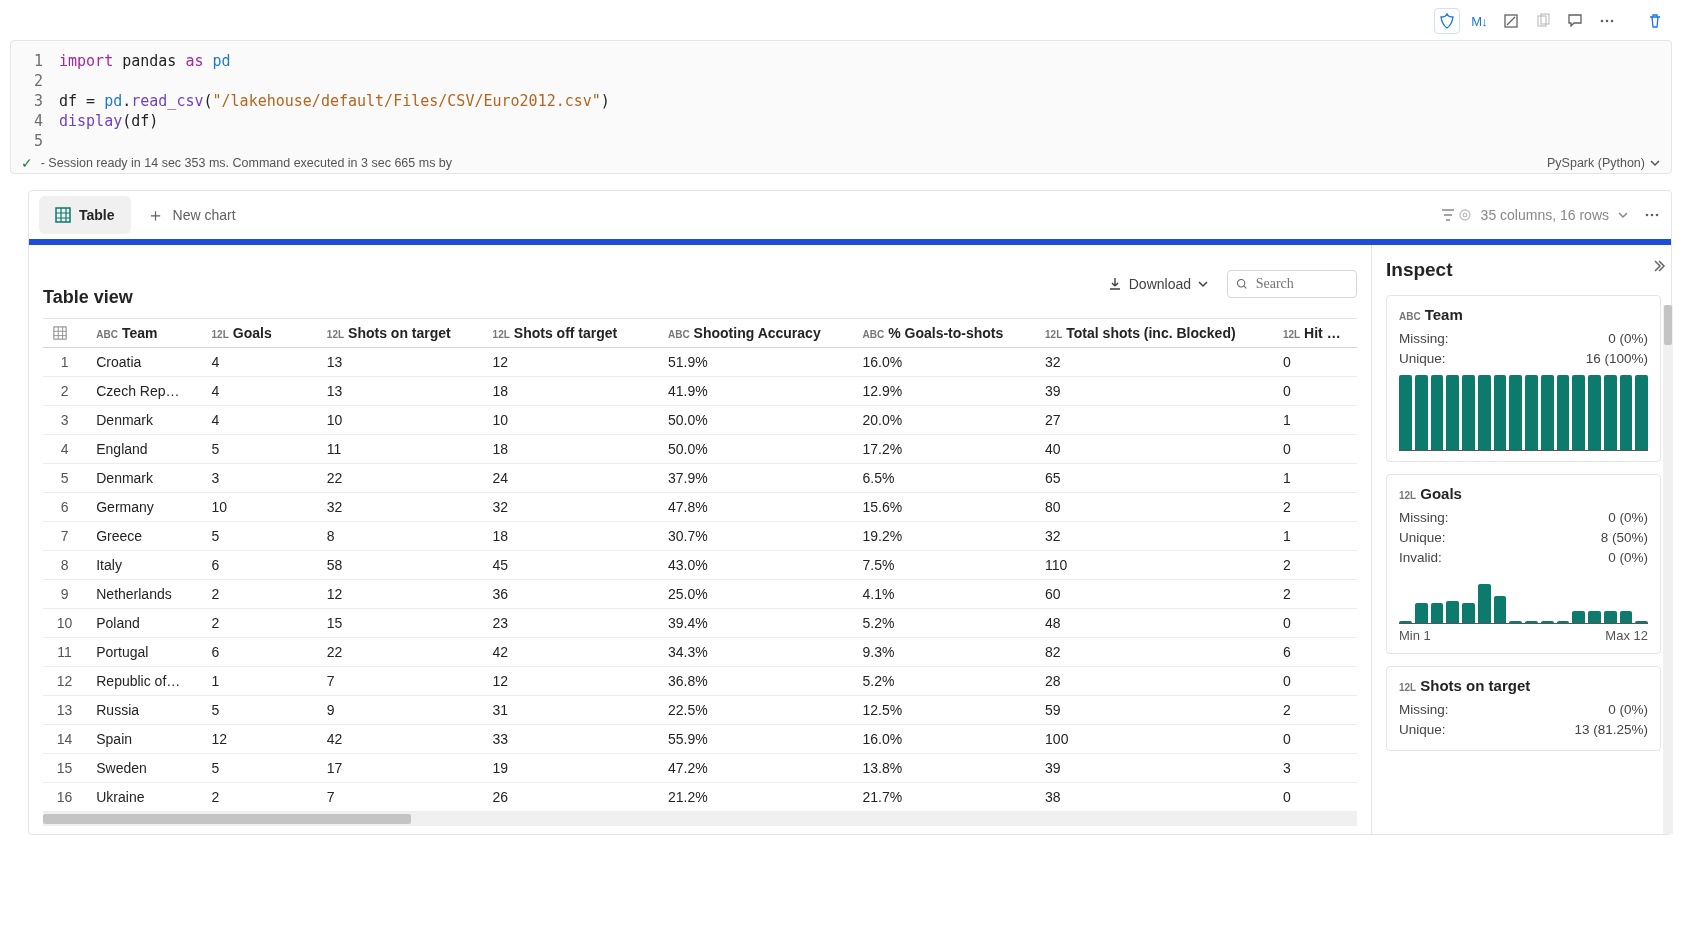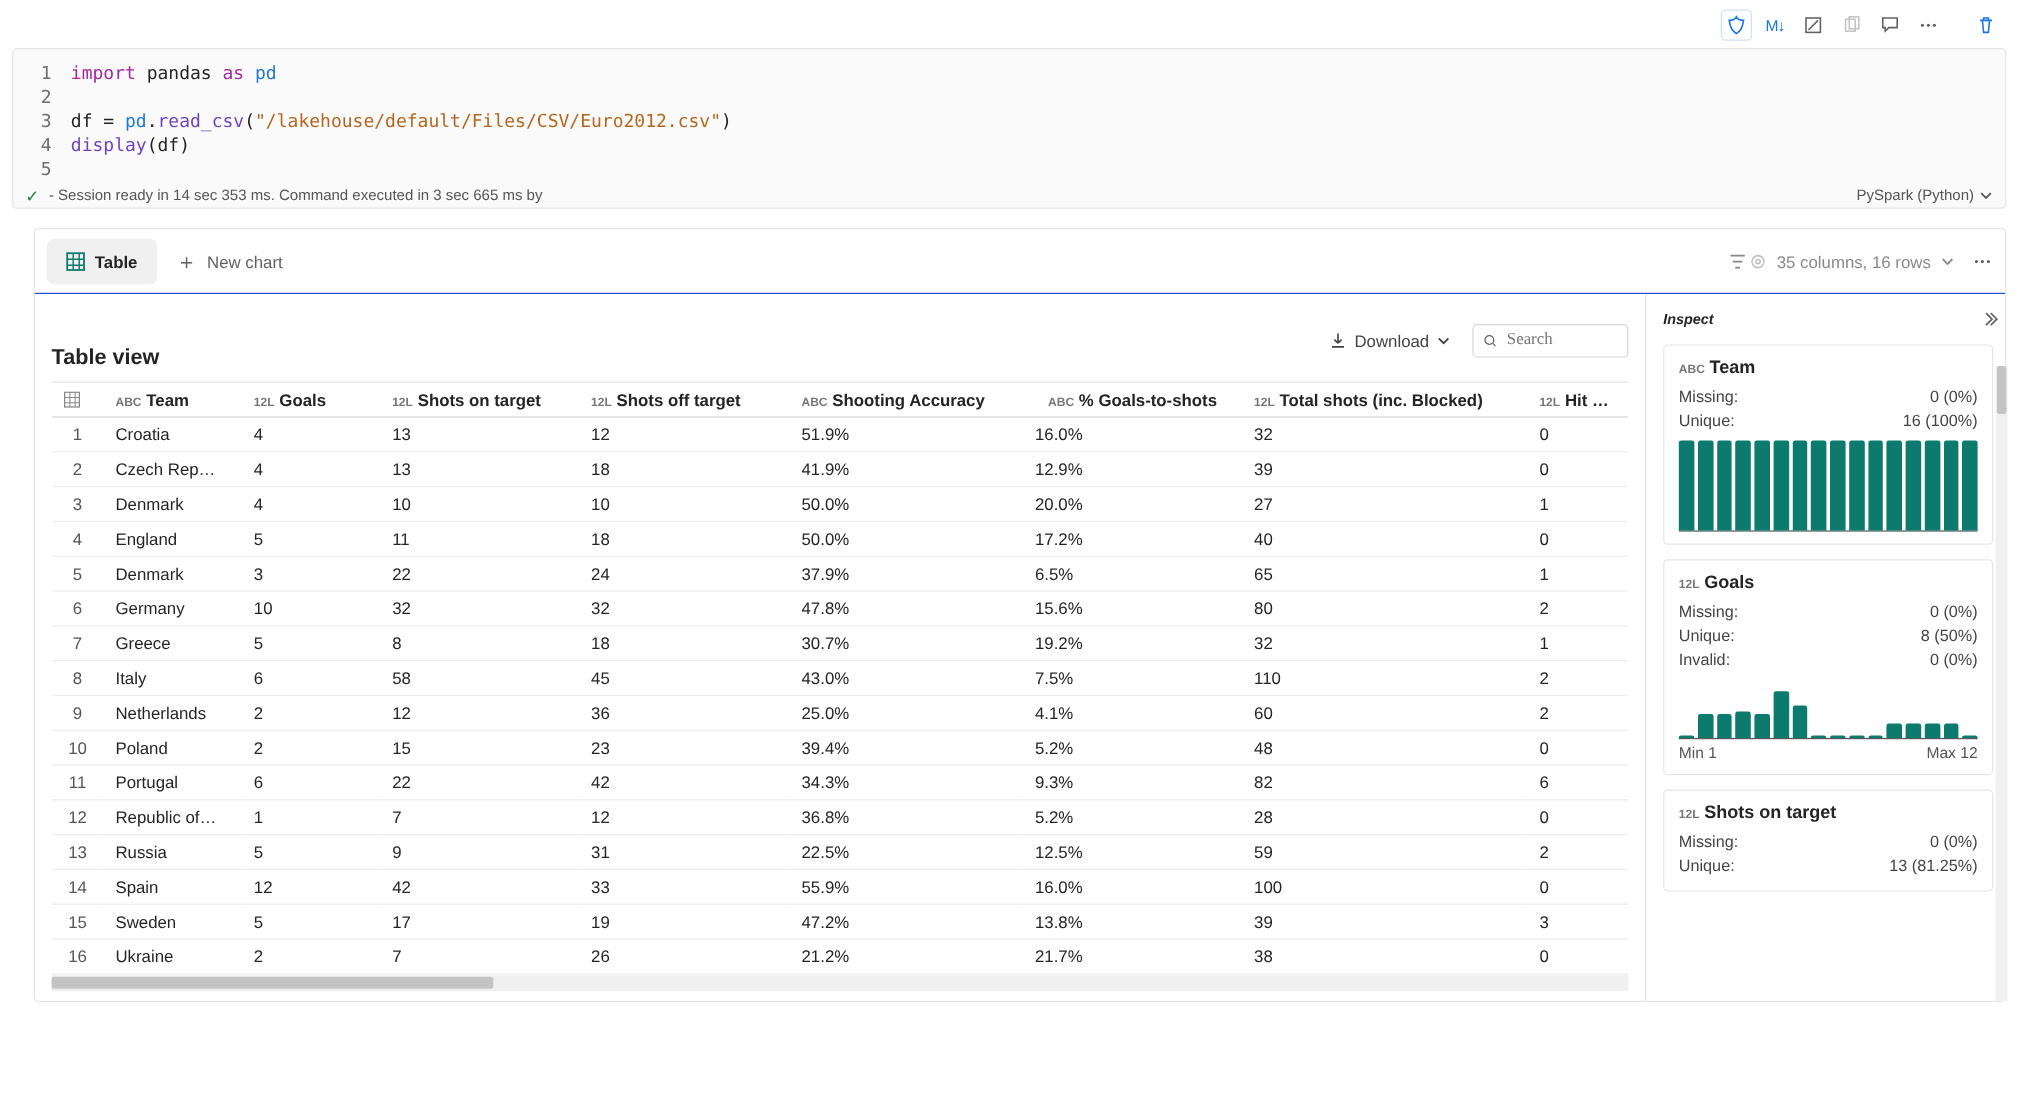--- a/index.html
+++ b/index.html
@@ -24,21 +24,21 @@
   .str { color:#b5651d; }
   .op { color:#222; }
   .fn { color:#6f42c1; }
 
   .statusbar { position:absolute; bottom:2px; left:10px; right:10px; display:flex; align-items:center; font-size:12.5px; color:#555; }
   .statusbar .check { color:#188038; margin-right:8px; font-size:14px; }
   .statusbar .lang { margin-left:auto; display:flex; align-items:center; gap:4px; color:#555;}
 
   
   .outpanel { margin:16px 0 0 18px; border:1px solid #e5e5e5; border-radius:4px; background:#fff; }
-  .tabs { display:flex; align-items:center; height:54px; border-bottom:1px solid #1d4ed8; padding:0 10px; }
+  .tabs { display:flex; align-items:center; height:54px; border-bottom:6px solid #1d4ed8; padding:0 10px; }
   .tabitem { display:flex; align-items:center; gap:8px; height:38px; padding:0 16px; border-radius:6px; color:#616161; cursor:pointer; }
   .tabitem.active { background:#f0f0f0; color:#242424; font-weight:600; }
   .tabs .spacer { flex:1; }
   .colsinfo { color:#8a8886; font-size:14px; display:flex; align-items:center; gap:8px; }
   .icn { width:18px; height:18px; display:flex; align-items:center; justify-content:center; color:#8a8886; }
 
   .outbody { display:flex; }
   .tablezone { flex:1; min-width:0; padding:14px 14px 8px 14px; }
   .tvhead { display:flex; align-items:center; margin-bottom:10px; }
   .tvtitle { font-size:18px; font-weight:600;margin-top:28px; }
@@ -52,21 +52,21 @@
   table.data th, table.data td { border-bottom:1px solid #ededed; padding:6px 10px; text-align:left; font-size:14px; white-space:nowrap; overflow:hidden; text-overflow:ellipsis; }
   table.data th { font-weight:600; color:#242424; background:#fff; position:sticky; top:0; border-bottom:1px solid #d6d6d6;}
   table.data th .typ { font-size:10px; color:#777; margin-right:4px; text-transform:none; font-weight:600;}
   table.data .rn { width:36px; text-align:center; color:#555; }
   table.data th.rn { background:#fff; }
   .hscroll { height:14px; background:#f0f0f0; position:relative; }
   .hscroll .thumb { position:absolute; left:0; top:2px; height:10px; width:28%; background:#c4c4c4; border-radius:2px;}
 
   
   .inspect { width:300px; border-left:1px solid #e5e5e5; padding:14px 10px 0 14px; position:relative; }
-  .inspect h3 { margin:0 0 14px 0; font-size:12px; font-weight:600;font-style:italic; }
+  .inspect h3 { margin:0 0 14px 0; font-size:19px; font-weight:600; }
   .inspect .collapse { position:absolute; right:4px; top:12px; color:#666; cursor:pointer; }
   .card { border:1px solid #e5e5e5; border-radius:4px; padding:10px 12px 10px 12px; margin-bottom:12px; }
   .card .cname { font-weight:600; font-size:15px; margin-bottom:6px; }
   .card .cname .typ { font-size:10px; color:#777; margin-right:4px; font-weight:600;}
   .kv { display:flex; justify-content:space-between; font-size:13.5px; color:#444; line-height:20px; }
   .chart { height:76px; display:flex; align-items:flex-end; gap:3px; margin-top:6px; border-bottom:1px solid #555;}
   .chart .bar { flex:1; background:#0d7a6e; border-radius:2px 2px 0 0; }
   .minmax { display:flex; justify-content:space-between; font-size:13px; color:#555; margin-top:4px;}
 
   .vscrolltrack { position:absolute; right:-2px; top:60px; bottom:0; width:10px; background:#f0f0f0; }
@@ -222,21 +222,21 @@
                     <svg width="14" height="14" viewBox="0 0 16 16">
                       <rect x="1" y="1" width="14" height="14" fill="none" stroke="#888" stroke-width="1.2"></rect>
                       <path d="M1 6h14M1 11h14M6 1v14M11 1v14" stroke="#888" stroke-width="1"></path>
                     </svg>
                   </th>
                   <th style="width: 96px;"><span class="typ">ABC</span>Team</th>
                   <th style="width: 96px;"><span class="typ">12L</span>Goals</th>
                   <th style="width: 138px;"><span class="typ">12L</span>Shots on target</th>
                   <th style="width: 146px;"><span class="typ">12L</span>Shots off target</th>
                   <th style="width: 162px;"><span class="typ">ABC</span>Shooting Accuracy</th>
-                  <th style="width: 152px; text-align: center;"><span class="typ">ABC</span>% Goals-to-shots</th>
+                  <th style="width: 152px;"><span class="typ">ABC</span>% Goals-to-shots</th>
                   <th style="width: 198px;"><span class="typ">12L</span>Total shots (inc. Blocked)</th>
                   <th style="width: 70px;"><span class="typ">12L</span>Hit Woodwork</th>
                 </tr>
               </thead>
             <tbody id="data-body">
                 <tr>
                   <td class="rn">1</td>
                   <td>Croatia</td>
                   <td>4</td>
                   <td>13</td>

